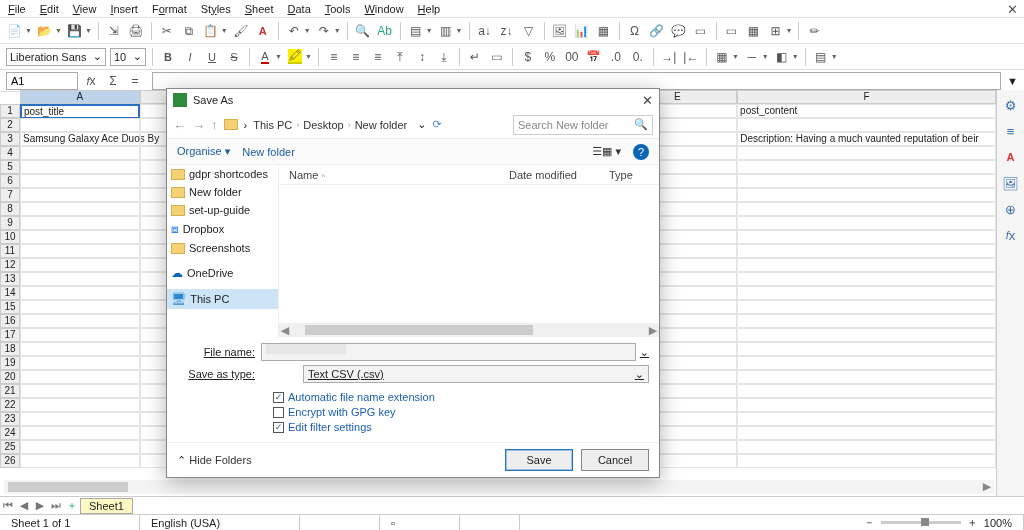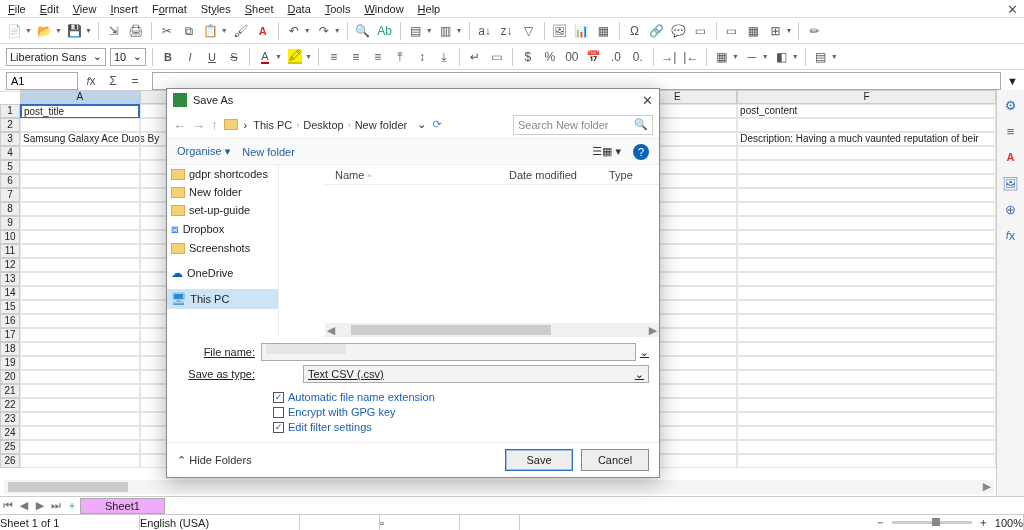--- a/index.html
+++ b/index.html
@@ -31,44 +31,44 @@
   .rownums div { height:14px; border:1px solid #ccc; background:#eee; text-align:center; font-size:10px; }
   .cells { position:absolute; left:20px; top:14px; right:0; }
   .row { display:flex; height:14px; }
   .cell { width:120px; border:1px solid #e5e5e5; padding:0 2px; font-size:10px; white-space:nowrap; overflow:visible; }
   .cell.selcell { border:2px solid #2a6fc4; height:15px; }
   .sidepanel { width:28px; position:absolute; right:0; top:90px; bottom:34px; border-left:1px solid #ccc; background:#f5f5f5; display:flex; flex-direction:column; align-items:center; gap:8px; padding-top:6px; }
   .sidepanel div { width:18px; height:18px; display:flex; align-items:center; justify-content:center; color:#3a6fae; font-size:13px; }
   
   .tabbar { position:absolute; bottom:16px; left:0; right:0; height:18px; border-top:1px solid #ccc; display:flex; align-items:center; font-size:10px; }
   .tabbar .tbtn2 { width:16px; text-align:center; color:#777; }
-  .sheettab { border:1px solid #aaa; padding:1px 24px; background:#f0abfc; }
+  .sheettab { border:1px solid #aaa; padding:1px 8px; background:#fef9c3; }
   .statusbar { position:absolute; bottom:0; left:0; right:0; height:16px; border-top:1px solid #ccc; display:flex; align-items:center; font-size:10px; }
-  .statusbar > div { padding:0 0; border-right:1px solid #ccc; height:100%; display:flex; align-items:center; }
+  .statusbar > div { padding:0 11px; border-right:1px solid #ccc; height:100%; display:flex; align-items:center; }
   
   .dialog { position:absolute; left:166px; top:88px; width:494px; height:390px; background:#fff; border:1px solid #888; box-shadow:0 4px 20px rgba(0,0,0,.3); z-index:50; display:flex; flex-direction:column; }
   .dlg-title { height:22px; display:flex; align-items:center; padding:0 6px; gap:6px; }
   .dlg-title .ticn { width:14px; height:14px; background:#2e8b3d; }
   .dlg-title .x { margin-left:auto; font-size:13px; color:#444; }
   .dlg-nav { height:28px; display:flex; align-items:center; padding:0 6px; gap:6px; border-bottom:1px solid #eee; }
   .dlg-nav .arrw { color:#999; font-size:13px; }
   .dlg-nav .bcrumb { display:flex; align-items:center; gap:4px; font-size:11px; color:#333; }
   .dlg-nav .bcrumb .sep2 { color:#999; font-size:9px; }
   .dlg-nav .search { margin-left:auto; width:140px; height:20px; border:1px solid #ccc; padding:0 4px; color:#888; display:flex; align-items:center; justify-content:space-between;}
   .refresh { color:#4a88c7; font-size:11px; }
   .dlg-toolbar { height:26px; display:flex; align-items:center; padding:0 10px; gap:12px; border-bottom:1px solid #eee; background:#fafafa;}
   .dlg-toolbar .org { color:#2060a0; }
   .viewbtn { display:flex; gap:4px; align-items:center; color:#333;}
   .helpq { width:16px;height:16px;border-radius:50%;background:#0a64b8;color:#fff;text-align:center;line-height:16px;font-size:11px;}
   .dlg-body { flex:1; display:flex; overflow:hidden; }
   .dlg-tree { width:112px; border-right:1px solid #eee; overflow:hidden; }
   .tree-item { display:flex; gap:4px; align-items:center; padding:3px 4px; font-size:11px; }
   .tree-item .ficn { width:14px; height:11px; background:#f3d174; border:1px solid #d6b050;}
   .tree-item.sel { background:#cce4f6; }
-  .dlg-list { flex:1; position:relative;margin-left:46px; }
+  .dlg-list { flex:1; position:relative; }
   .dlg-cols { display:flex; height:20px; border-bottom:1px solid #eee; align-items:center; font-size:11px; color:#444; }
   .dlg-cols div { padding:0 10px; }
   .empty { text-align:center; color:#666; margin-top:20px; font-size:11px; }
   .hscroll { position:absolute; bottom:0; left:0; right:0; height:14px; background:#f0f0f0; display:flex; align-items:center; }
   .hscroll .thumb { width:60%; height:10px; background:#ccc; margin-left:14px;}
   .dlg-form { padding:6px 10px; }
   .frow { display:flex; align-items:center; margin-bottom:4px;text-decoration:underline; }
   .frow label { width:78px; text-align:right; margin-right:6px; font-size:11px; }
   .txtin { flex:1; height:18px; border:1px solid #aaa; background:#fff; padding:0 4px; }
   .txtin.blur { background:#f3f3f3; }

